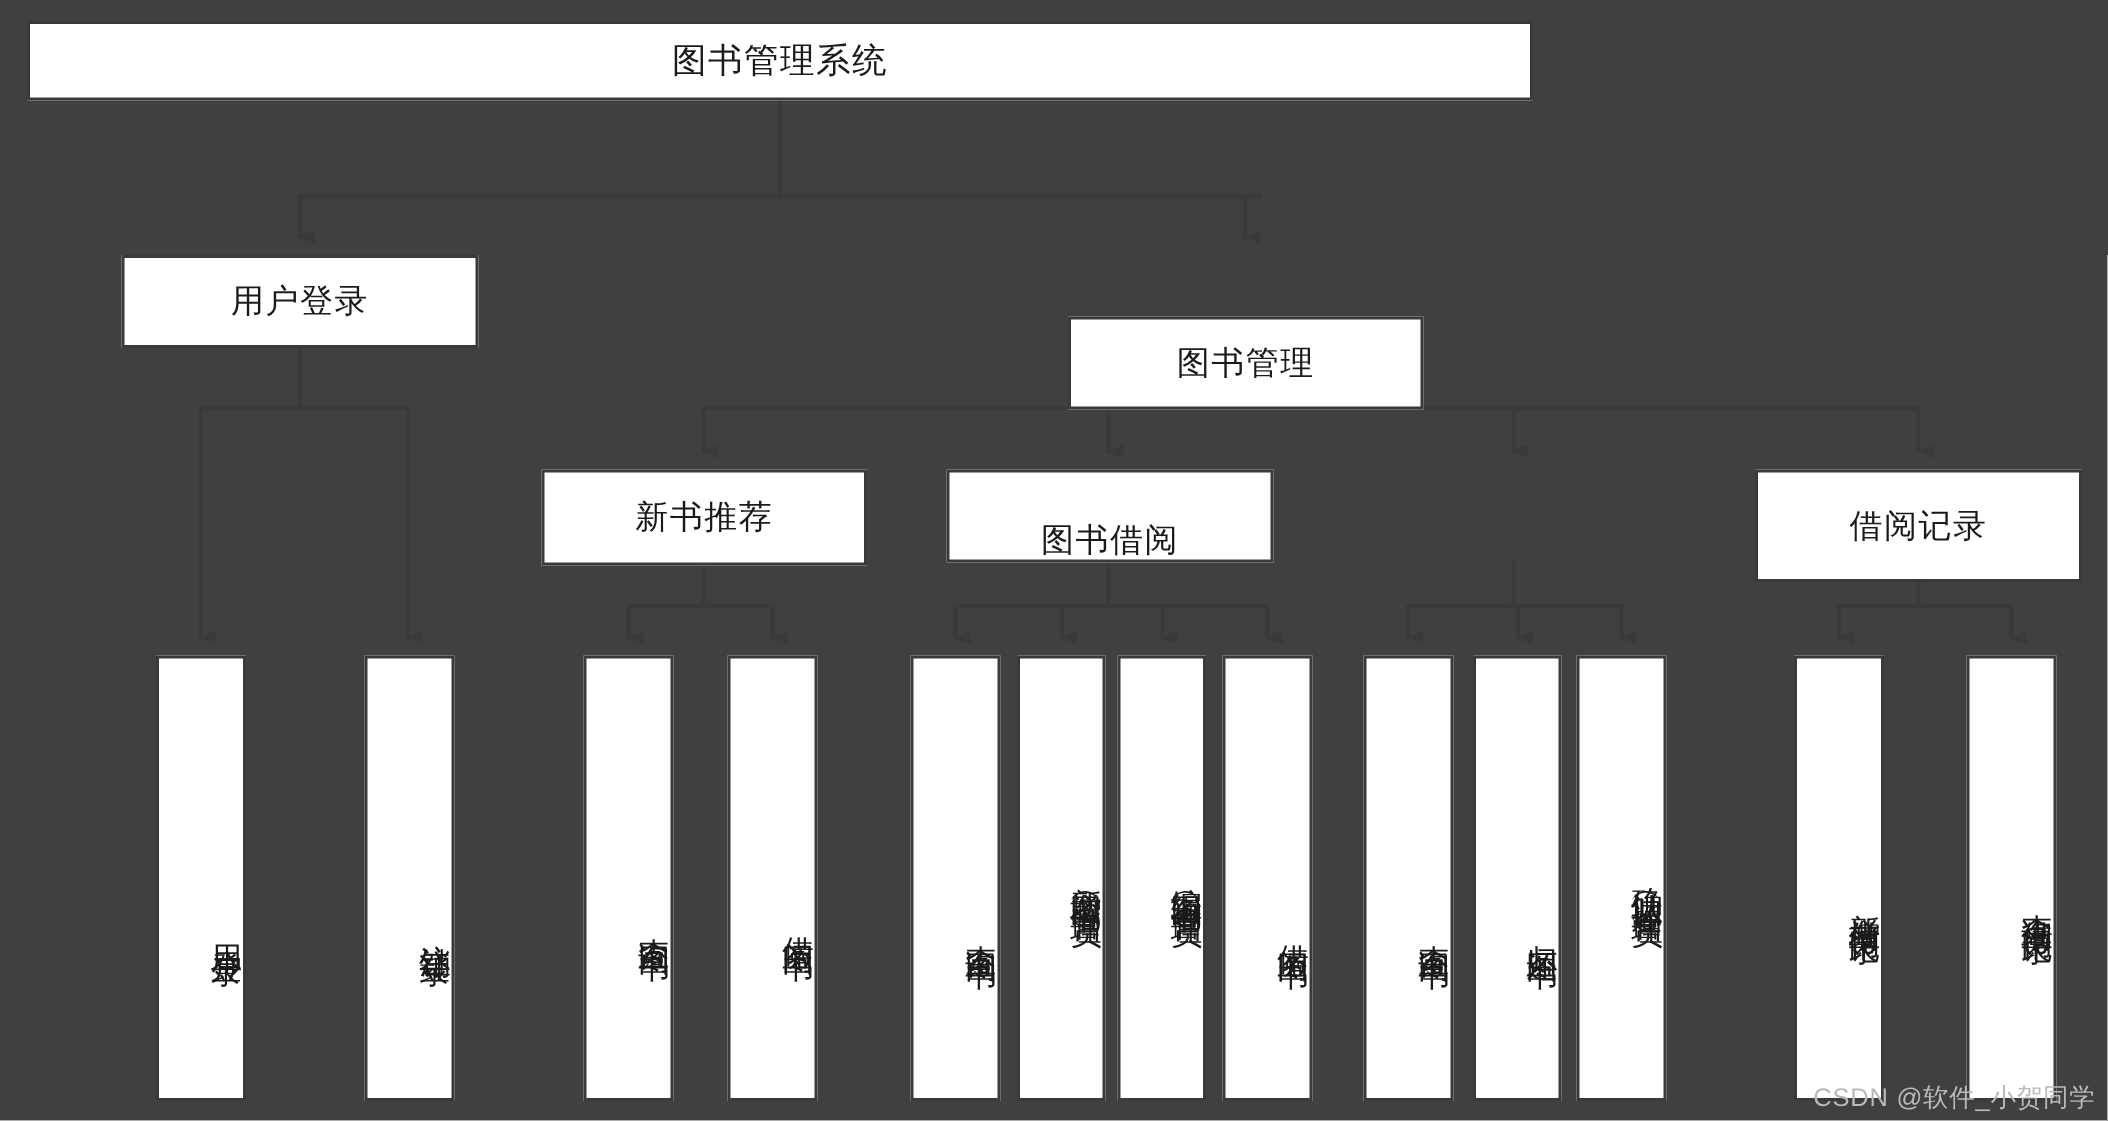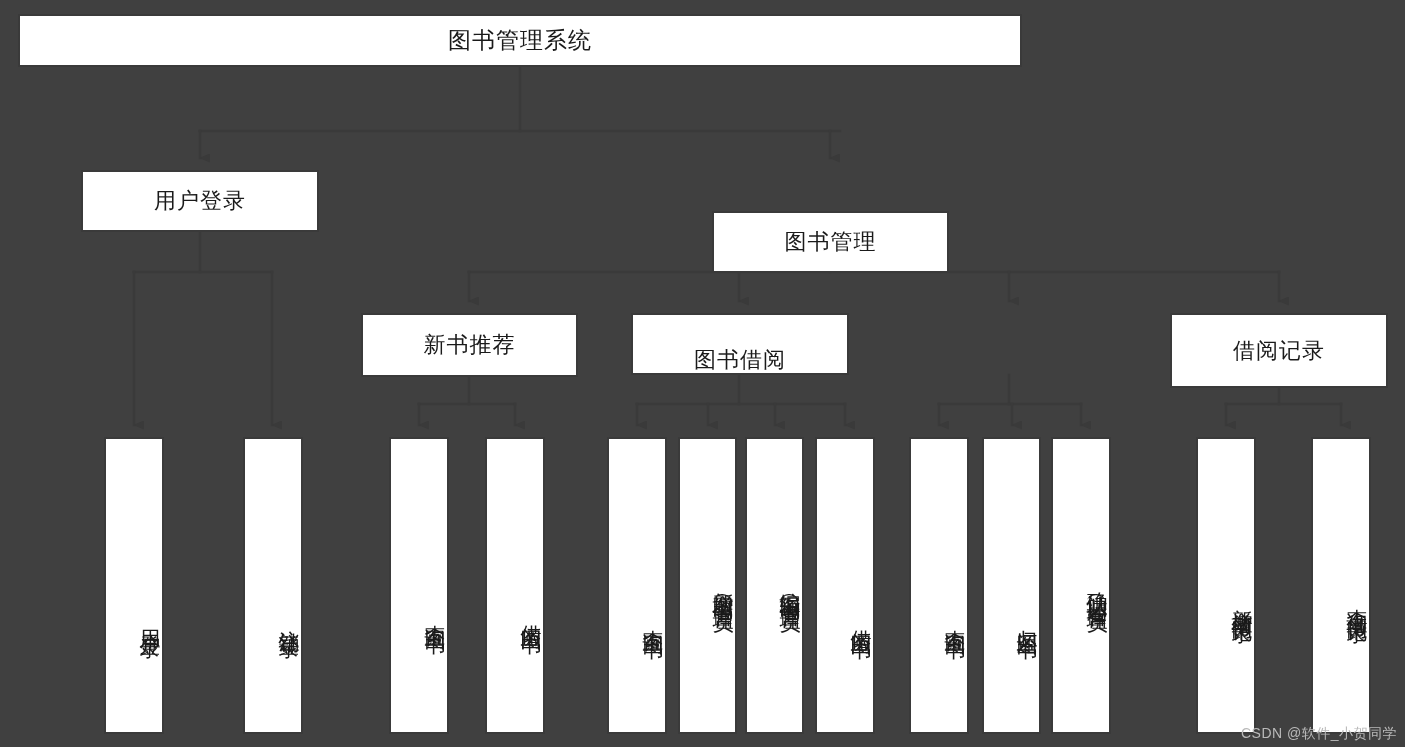--- a/index.html
+++ b/index.html
@@ -55,21 +55,21 @@
   }
   .node.v > span {
     display: block;
     writing-mode: vertical-rl;
     text-orientation: upright;
   }
   .watermark {
     position: absolute;
     right: 8px;
     bottom: 4px;
-    font-size: 14px;
+    font-size: 17px;
     color: #b9b9b9;
     letter-spacing: 0.5px;
     white-space: nowrap;
   }
 </style>
 </head>
 <body>
 
 <div id="canvas">
 

